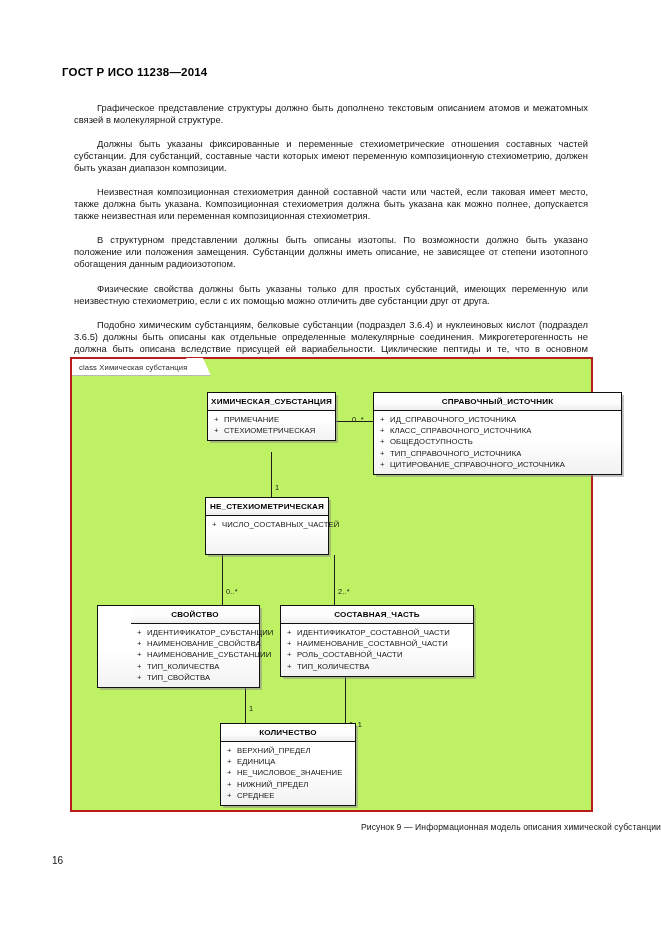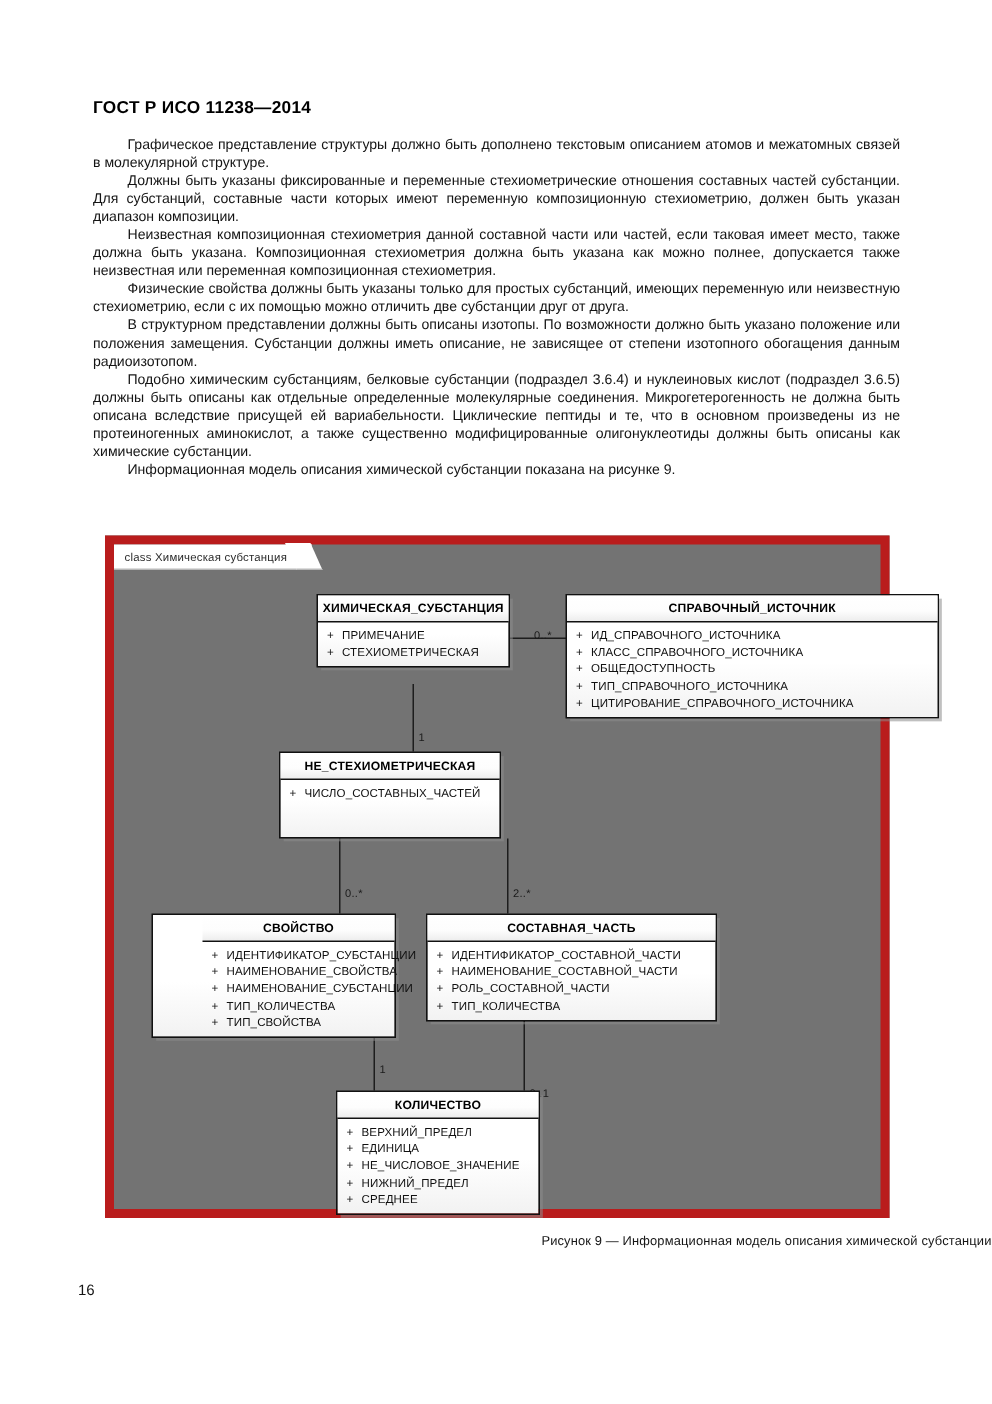--- a/index.html
+++ b/index.html
@@ -40,35 +40,35 @@
     position: absolute;
     left: 62px;
     top: 90px;
     width: 538px;
     font-size: 9.4px;
     line-height: 12.05px;
     color: #141414;
     text-align: justify;
   }
   .body-text p {
-    margin: 0;
+    margin: 12px;
     text-indent: 23px;
     text-align: justify;
     text-justify: inter-word;
   }
 
   
   .diagram-frame {
     position: absolute;
     left: 70px;
     top: 357px;
     width: 523px;
     height: 455px;
-    border: 6px solid #b91c1c;
-    background: #737373;
+    border: 2px solid #b91c1c;
+    background: #bef264;
     box-sizing: border-box;
   }
   .frame-tab {
     position: absolute;
     left: 0px;
     top: 0px;
     height: 17px;
     padding: 0 16px 0 7px;
     border-right: 1px solid #b9b9b9;
     border-bottom: 1px solid #b9b9b9;
@@ -180,22 +180,22 @@
 <body>
 
 <div class="page">
 
   <div class="doc-header">ГОСТ Р ИСО 11238—2014</div>
 
   <div class="body-text">
     <p>Графическое представление структуры должно быть дополнено текстовым описанием атомов и межатомных связей в молекулярной структуре.</p>
     <p>Должны быть указаны фиксированные и переменные стехиометрические отношения составных частей субстанции. Для субстанций, составные части которых имеют переменную композиционную стехиометрию, должен быть указан диапазон композиции.</p>
     <p>Неизвестная композиционная стехиометрия данной составной части или частей, если таковая имеет место, также должна быть указана. Композиционная стехиометрия должна быть указана как можно полнее, допускается также неизвестная или переменная композиционная стехиометрия.</p>
+    <p>В структурном представлении должны быть описаны изотопы. По возможности должно быть указано положение или положения замещения. Субстанции должны иметь описание, не зависящее от степени изотопного обогащения данным радиоизотопом.</p>
     <p>Физические свойства должны быть указаны только для простых субстанций, имеющих переменную или неизвестную стехиометрию, если с их помощью можно отличить две субстанции друг от друга.</p>
-    <p>В структурном представлении должны быть описаны изотопы. По возможности должно быть указано положение или положения замещения. Субстанции должны иметь описание, не зависящее от степени изотопного обогащения данным радиоизотопом.</p>
     <p>Подобно химическим субстанциям, белковые субстанции (подраздел 3.6.4) и нуклеиновых кислот (подраздел 3.6.5) должны быть описаны как отдельные определенные молекулярные соединения. Микрогетерогенность не должна быть описана вследствие присущей ей вариабельности. Циклические пептиды и те, что в основном произведены из не протеиногенных аминокислот, а также существенно модифицированные олигонуклеотиды должны быть описаны как химические субстанции.</p>
     <p>Информационная модель описания химической субстанции показана на рисунке 9.</p>
   </div>
 
   <div class="diagram-frame">
 
     <div class="frame-tab">
       <span>class Химическая субстанция</span>
     </div>
 
@@ -251,21 +251,21 @@
           <span class="vis">+</span>
           <span>ТИП_СПРАВОЧНОГО_ИСТОЧНИКА</span>
         </div>
         <div class="uml-attr">
           <span class="vis">+</span>
           <span>ЦИТИРОВАНИЕ_СПРАВОЧНОГО_ИСТОЧНИКА</span>
         </div>
       </div>
     </div>
 
-    <div class="uml-box" style="left:110px; top:138px; width:148px; height:58px;">
+    <div class="uml-box" style="left:133px; top:138px; width:124px; height:58px;">
       <div class="uml-title">НЕ_СТЕХИОМЕТРИЧЕСКАЯ</div>
       <div class="uml-attrs">
         <div class="uml-attr">
           <span class="vis">+</span>
           <span>ЧИСЛО_СОСТАВНЫХ_ЧАСТЕЙ</span>
         </div>
       </div>
     </div>
 
     <div class="uml-box" style="left:25px; top:246px; width:163px;padding-left:33px;">

